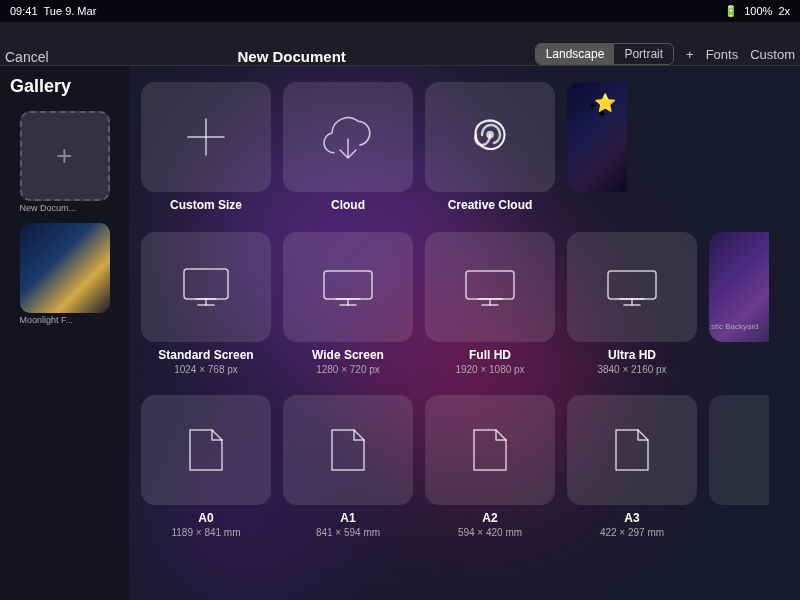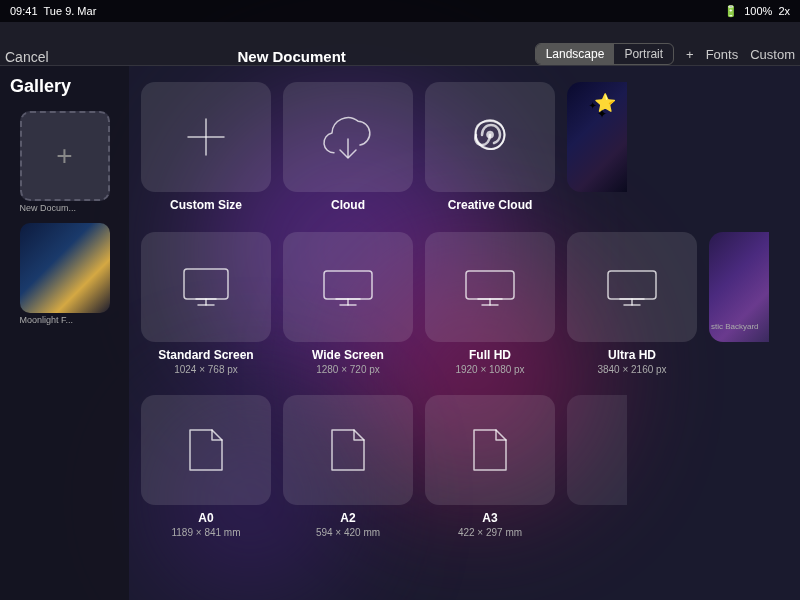--- a/index.html
+++ b/index.html
@@ -407,28 +407,38 @@
         <div class="template-icon-box">
           <svg viewBox="0 0 60 60">
             <path d="M14 10 L14 50 L46 50 L46 20 L36 10 Z"></path>
             <path d="M36 10 L36 20 L46 20"></path>
           </svg>
         </div>
         <div class="template-name">A0</div>
         <div class="template-size">1189 × 841 mm</div>
       </div>
 
-
       <div class="template-card">
         <div class="template-icon-box">
           <svg viewBox="0 0 60 60">
             <path d="M14 10 L14 50 L46 50 L46 20 L36 10 Z"></path>
             <path d="M36 10 L36 20 L46 20"></path>
           </svg>
         </div>
+        <div class="template-name">A1</div>
+        <div class="template-size">841 × 594 mm</div>
+      </div>
+
+      <div class="template-card">
+        <div class="template-icon-box">
+          <svg viewBox="0 0 60 60">
+            <path d="M14 10 L14 50 L46 50 L46 20 L36 10 Z"></path>
+            <path d="M36 10 L36 20 L46 20"></path>
+          </svg>
+        </div>
         <div class="template-name">A2</div>
         <div class="template-size">594 × 420 mm</div>
       </div>
 
       <div class="template-card">
         <div class="template-icon-box">
           <svg viewBox="0 0 60 60">
             <path d="M14 10 L14 50 L46 50 L46 20 L36 10 Z"></path>
             <path d="M36 10 L36 20 L46 20"></path>
           </svg>

